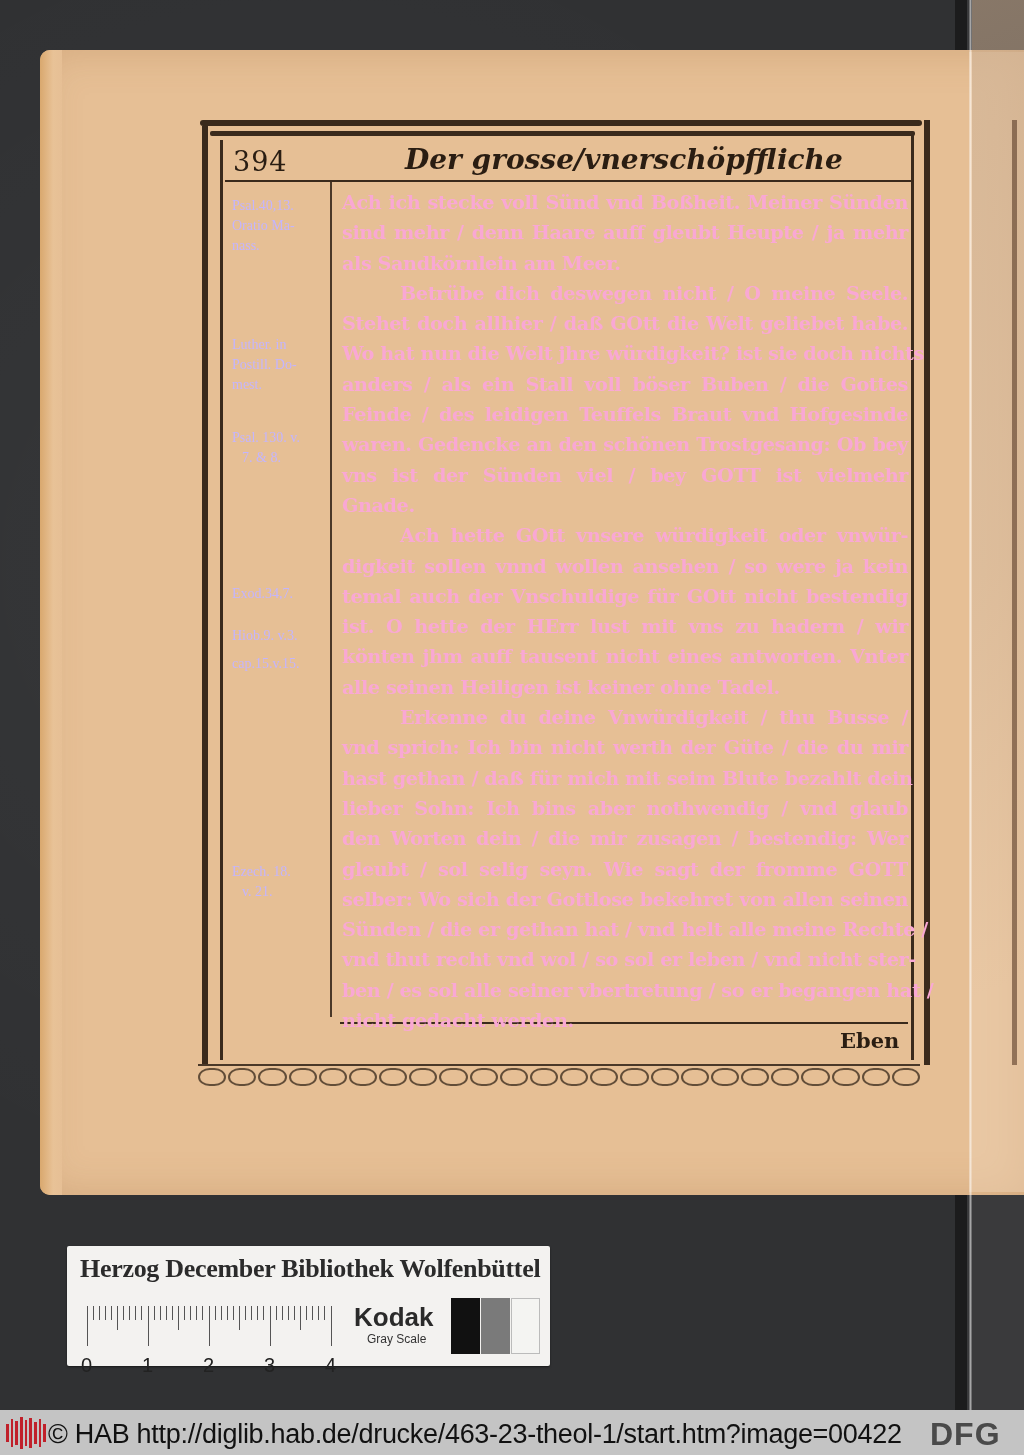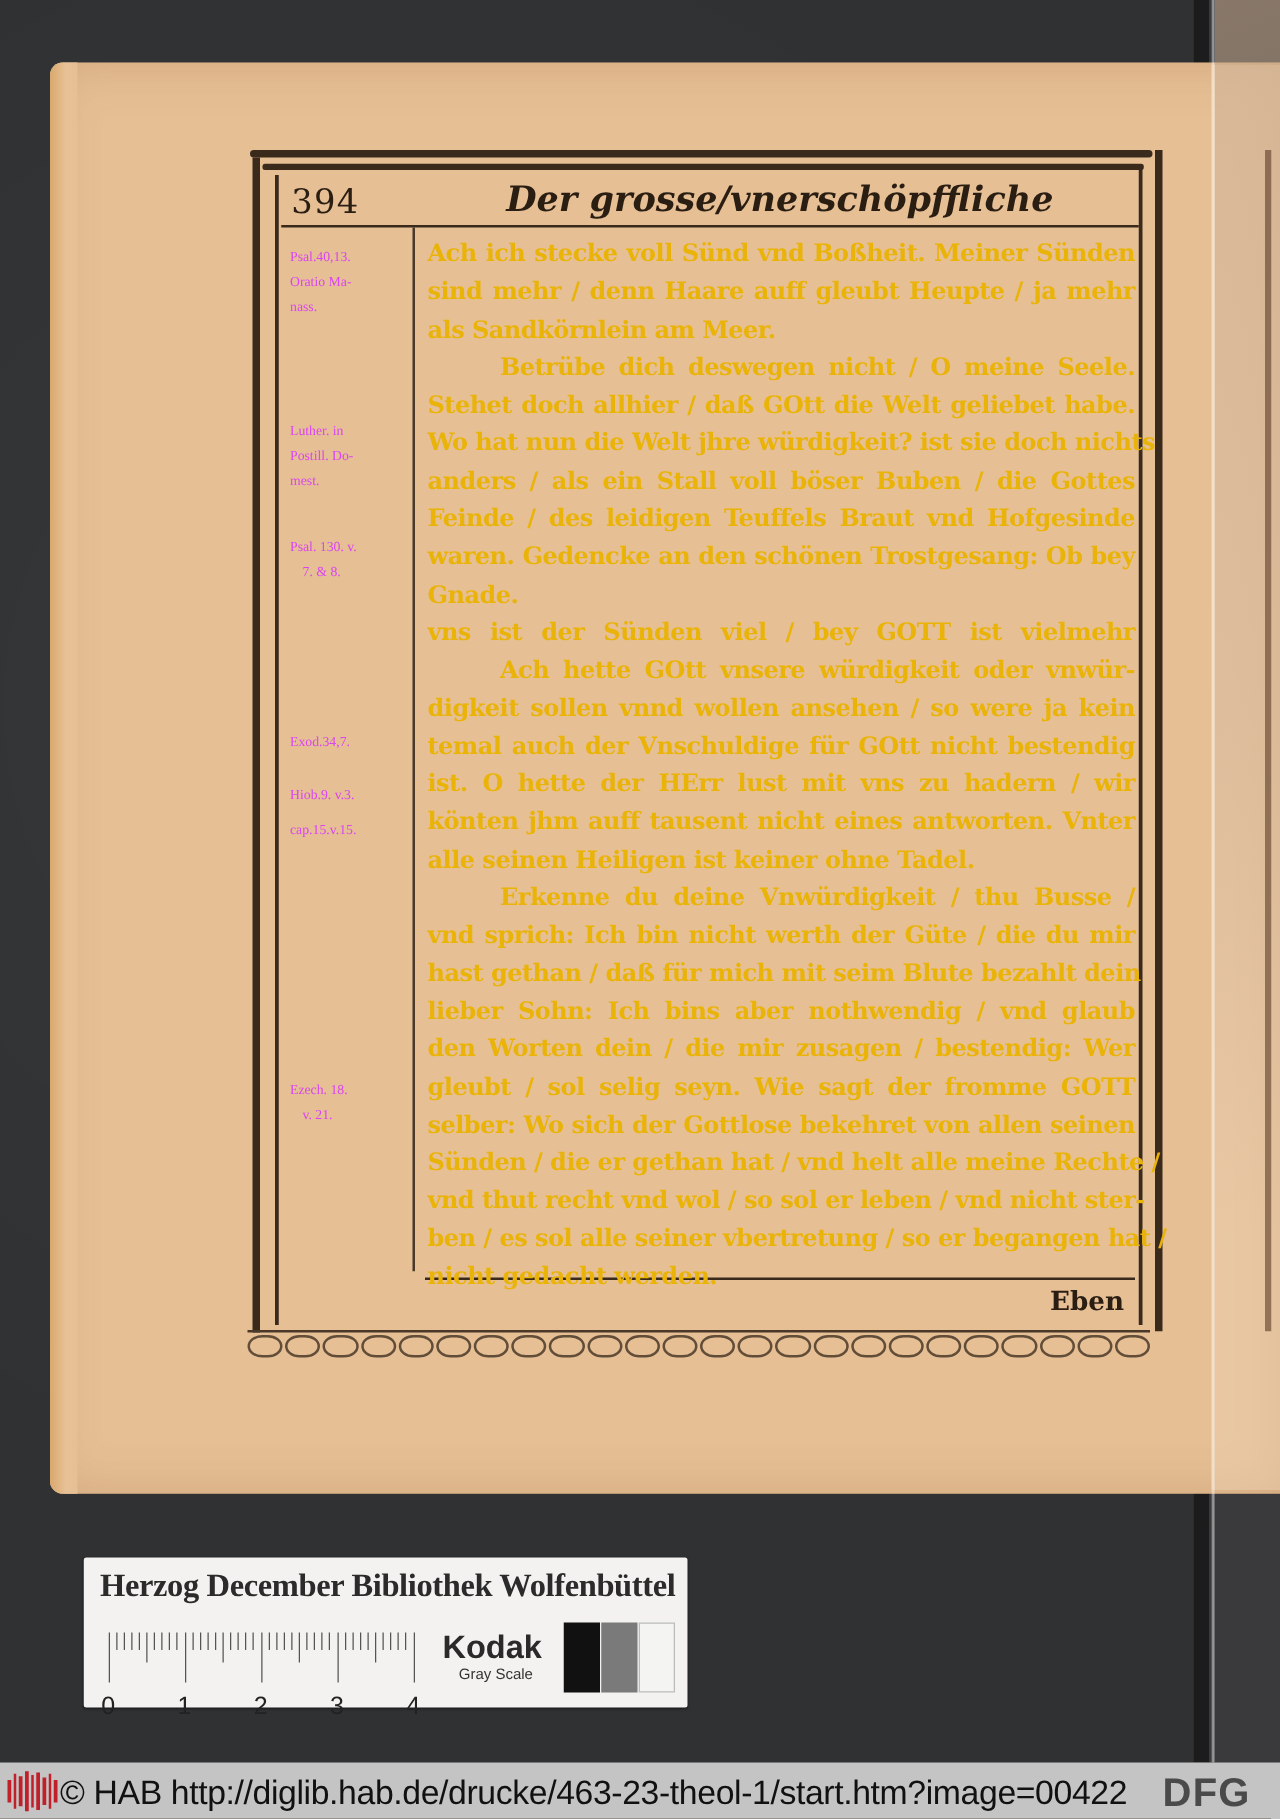--- a/index.html
+++ b/index.html
@@ -58,26 +58,26 @@
       position: absolute; left: 233px; top: 146px; font-size: 27px; color: #2a1d12;
       font-family: "DejaVu Serif", serif; letter-spacing: 1px;
     }
     .running-head {
       position: absolute; left: 405px; top: 143px; font-size: 28px; color: #2a1d12;
       font-family: "DejaVu Serif", serif; font-style: italic; font-weight: bold;
     }
 
     .margin-note {
       position: absolute; left: 232px; width: 96px;
-      font-family: "Liberation Serif", serif; font-size: 11px; line-height: 20px; color: #d946ef;
+      font-family: "Liberation Serif", serif; font-size: 14px; line-height: 20px; color: #c4b5fd;
     }
 
     .body-text {
       position: absolute; left: 342px; top: 188px; width: 566px;
-      font-family: "DejaVu Serif", serif; font-size: 19.2px; line-height: 30.3px; color: #eab308;
+      font-family: "DejaVu Serif", serif; font-size: 19.2px; line-height: 30.3px; color: #f9a8d4;
       font-weight: bold; letter-spacing: -0.4px;
     }
     .body-text .line { display: block; white-space: nowrap; text-align: justify; text-align-last: justify; }
     .body-text .line.indent { padding-left: 58px; }
     .body-text .line.last { text-align-last: left; }
 
     .catchword {
       position: absolute; left: 840px; top: 1028px; font-size: 21px; color: #2a1d12;
       font-family: "DejaVu Serif", serif; font-weight: bold;
     }
@@ -182,22 +182,22 @@
 <div class="body-text">
   <span class="line">Ach ich stecke voll Sünd vnd Boßheit.  Meiner Sünden</span>
   <span class="line">sind mehr / denn Haare auff gleubt Heupte / ja mehr</span>
   <span class="line last">als Sandkörnlein am Meer.</span>
   <span class="line indent">Betrübe dich deswegen nicht / O meine Seele.</span>
   <span class="line">Stehet doch allhier / daß GOtt die Welt geliebet habe.</span>
   <span class="line">Wo hat nun die Welt jhre würdigkeit? ist sie doch nichts</span>
   <span class="line">anders / als ein Stall voll böser Buben / die Gottes</span>
   <span class="line">Feinde / des leidigen Teuffels Braut vnd Hofgesinde</span>
   <span class="line">waren.  Gedencke an den schönen Trostgesang: Ob bey</span>
+  <span class="line">vns ist der Sünden viel / bey GOTT ist vielmehr</span>
   <span class="line last">Gnade.</span>
-  <span class="line">vns ist der Sünden viel / bey GOTT ist vielmehr</span>
   <span class="line indent">Ach hette GOtt vnsere würdigkeit oder vnwür-</span>
   <span class="line">digkeit sollen vnnd wollen ansehen / so were ja kein</span>
   <span class="line">temal auch der Vnschuldige für GOtt nicht bestendig</span>
   <span class="line">ist.  O hette der HErr lust mit vns zu hadern / wir</span>
   <span class="line">könten jhm auff tausent nicht eines antworten.  Vnter</span>
   <span class="line last">alle seinen Heiligen ist keiner ohne Tadel.</span>
   <span class="line indent">Erkenne du deine Vnwürdigkeit / thu Busse /</span>
   <span class="line">vnd sprich: Ich bin nicht werth der Güte / die du mir</span>
   <span class="line">hast gethan / daß für mich mit seim Blute bezahlt dein</span>
   <span class="line">lieber Sohn: Ich bins aber nothwendig / vnd glaub</span>

